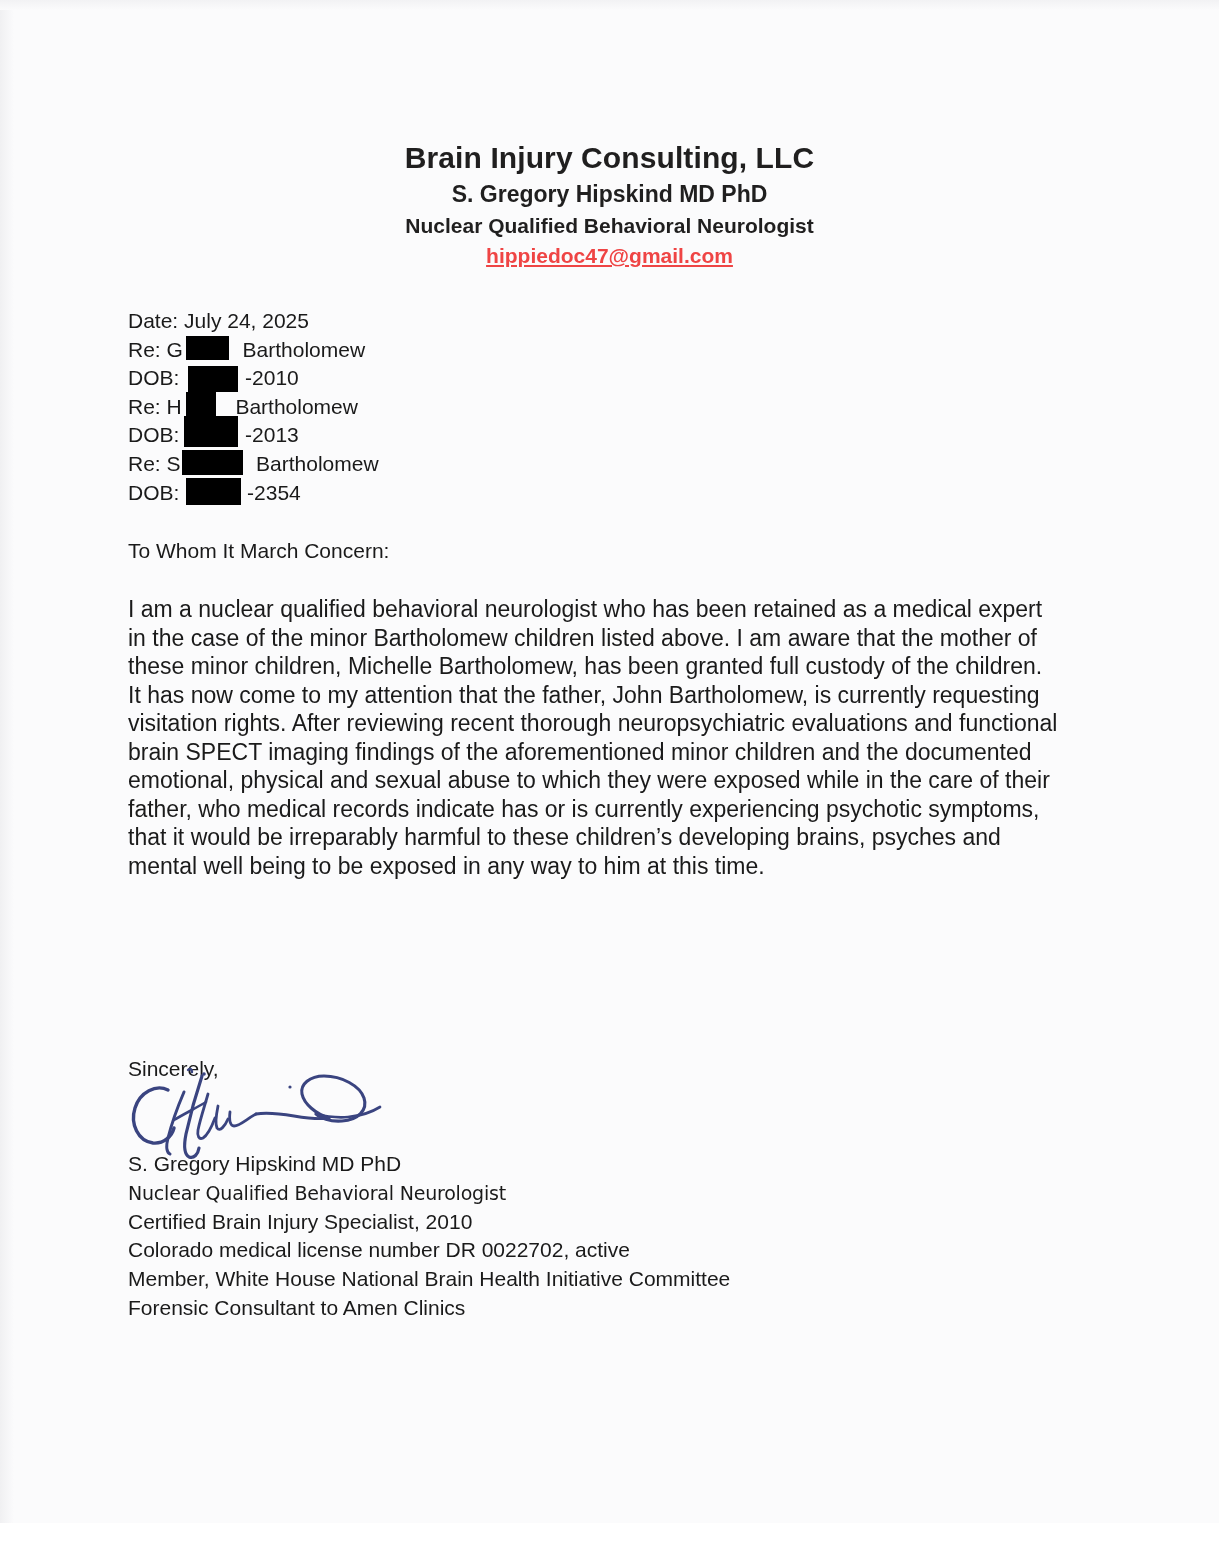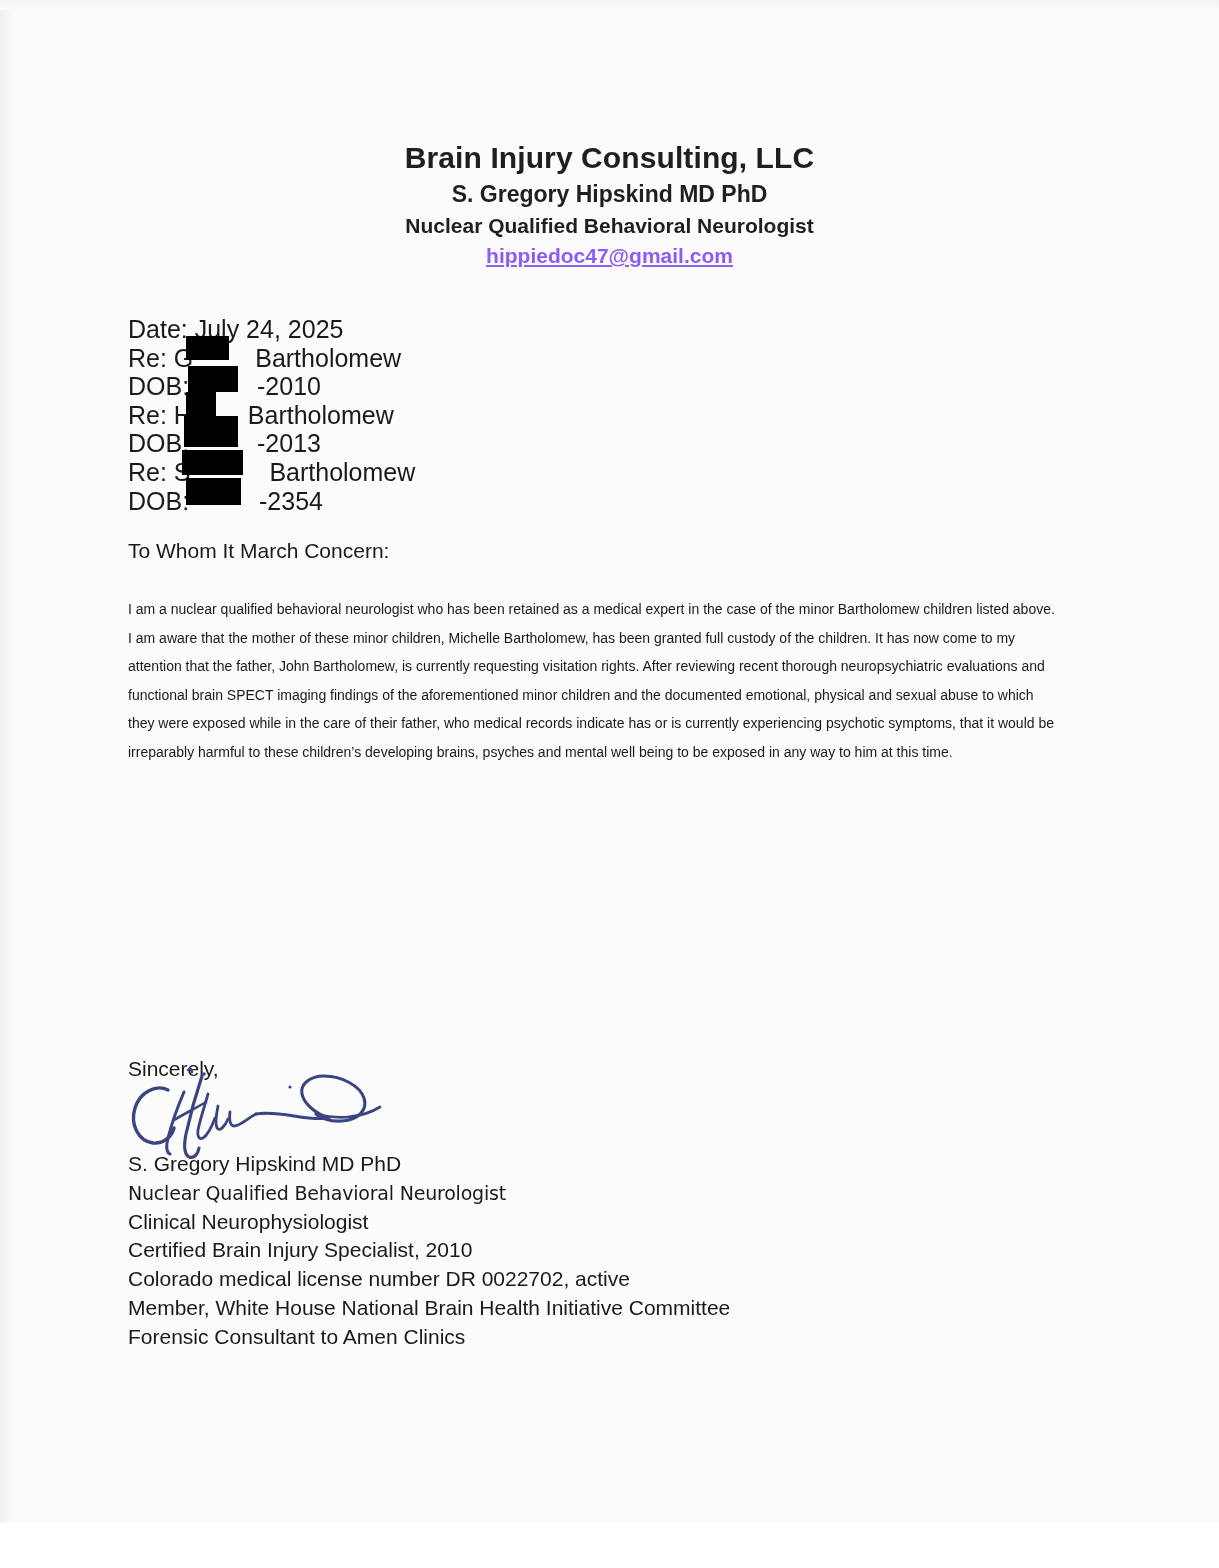--- a/index.html
+++ b/index.html
@@ -60,32 +60,32 @@
   .lh-title {
     font-size: 21px;
     font-weight: bold;
     color: #201f1f;
     line-height: 1.0;
     margin-bottom: 9px;
   }
   .lh-email {
     font-size: 21px;
     font-weight: bold;
-    color: #8b5cf6;
+    color: #ef4444;
     text-decoration: underline;
     line-height: 1.0;
     display: inline-block;
   }
 
   
   .ref-block {
     position: absolute;
     left: 128px;
-    top: 315px;
-    font-size: 25px;
+    top: 307px;
+    font-size: 21px;
     line-height: 28.6px;
     color: #1a1a1a;
     white-space: nowrap;
   }
   .ref-line {
     height: 28.6px;
     position: relative;
   }
   
   .redact-layer {
@@ -105,21 +105,21 @@
     left: 128px;
     top: 539px;
     font-size: 21px;
     color: #1a1a1a;
   }
   .body-para {
     position: absolute;
     left: 128px;
     top: 595px;
     width: 930px;
-    font-size: 14px;
+    font-size: 23px;
     line-height: 28.5px;
     color: #1a1a1a;
     text-align: left;
   }
   .bold-para {
     position: absolute;
     left: 128px;
     top: 917px;
     width: 930px;
     font-size: 19.5px;
@@ -252,20 +252,19 @@
       <path d="M190 52 C198 54, 210 56, 222 55 C234 54, 246 50, 254 45" stroke-width="2.7"></path>
       <path d="M62 8 C64 6, 66 7, 66 10" stroke-width="2.4"></path>
       <circle cx="78" cy="12" r="1.8" fill="#3a4480" stroke="none"></circle>
       <circle cx="164" cy="25" r="1.6" fill="#3a4480" stroke="none"></circle>
     </g>
   </svg>
 
   <div class="credentials">
     <div>S. Gregory Hipskind MD PhD</div>
     <div class="cred-alt">Nuclear Qualified Behavioral Neurologist</div>
-    <div>Clinical Neurophysiologist</div>
     <div>Certified Brain Injury Specialist, 2010</div>
     <div>Colorado medical license number DR 0022702, active</div>
     <div>Member, White House National Brain Health Initiative Committee</div>
     <div>Forensic Consultant to Amen Clinics</div>
   </div>
 
 </div>
 
 </body></html>

